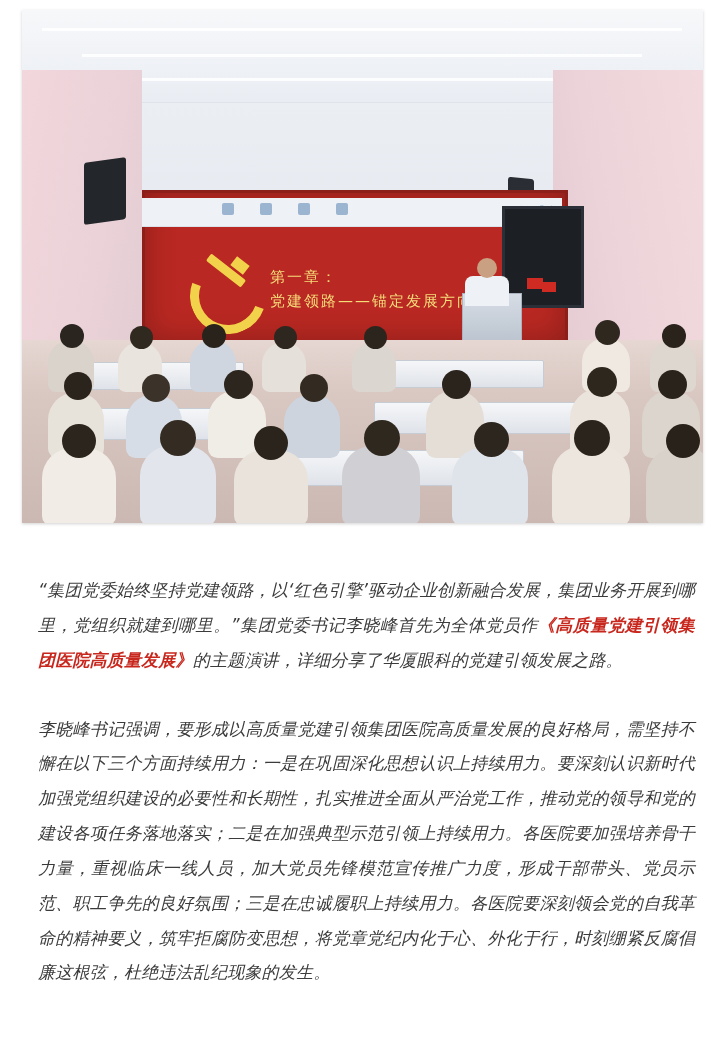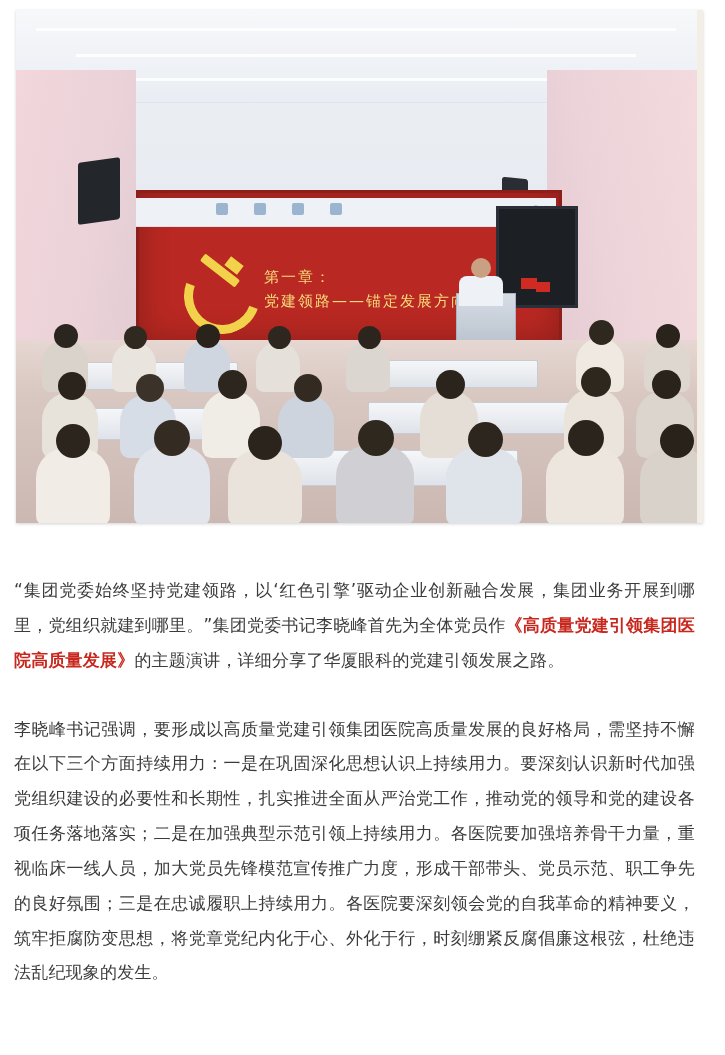--- a/index.html
+++ b/index.html
@@ -15,21 +15,21 @@
     width: 725px;
     min-height: 1055px;
     position: relative;
     background: #ffffff;
     overflow: hidden;
   }
 
   
   .photo-card {
     position: relative;
-    margin: 10px 22px 0 16px;
+    margin: 10px 22px 0 22px;
     background: #f3efe6;
     box-shadow: 0 1px 3px rgba(0,0,0,0.18);
   }
   .photo-frame {
     position: relative;
     width: 681px;
     height: 513px;
     overflow: hidden;
     background: #c9d4e2;
   }
@@ -199,21 +199,22 @@
   }
   .banner-caption {
     color: #ffffff;
     font-size: 14px;
     letter-spacing: 1px;
     font-family: "DejaVu Sans", sans-serif;
   }
 
   
   .article {
-    padding: 36px 30px 26px 14px;
+    padding: 36px 30px 26px 38px;
+    font-style: italic;
   }
   .para {
     font-size: 17px;
     line-height: 2.05;
     color: #3b3b3b;
     text-align: justify;
     font-family: "DejaVu Sans", sans-serif;
     margin: 0 0 34px 0;
     letter-spacing: 0.2px;
   }

